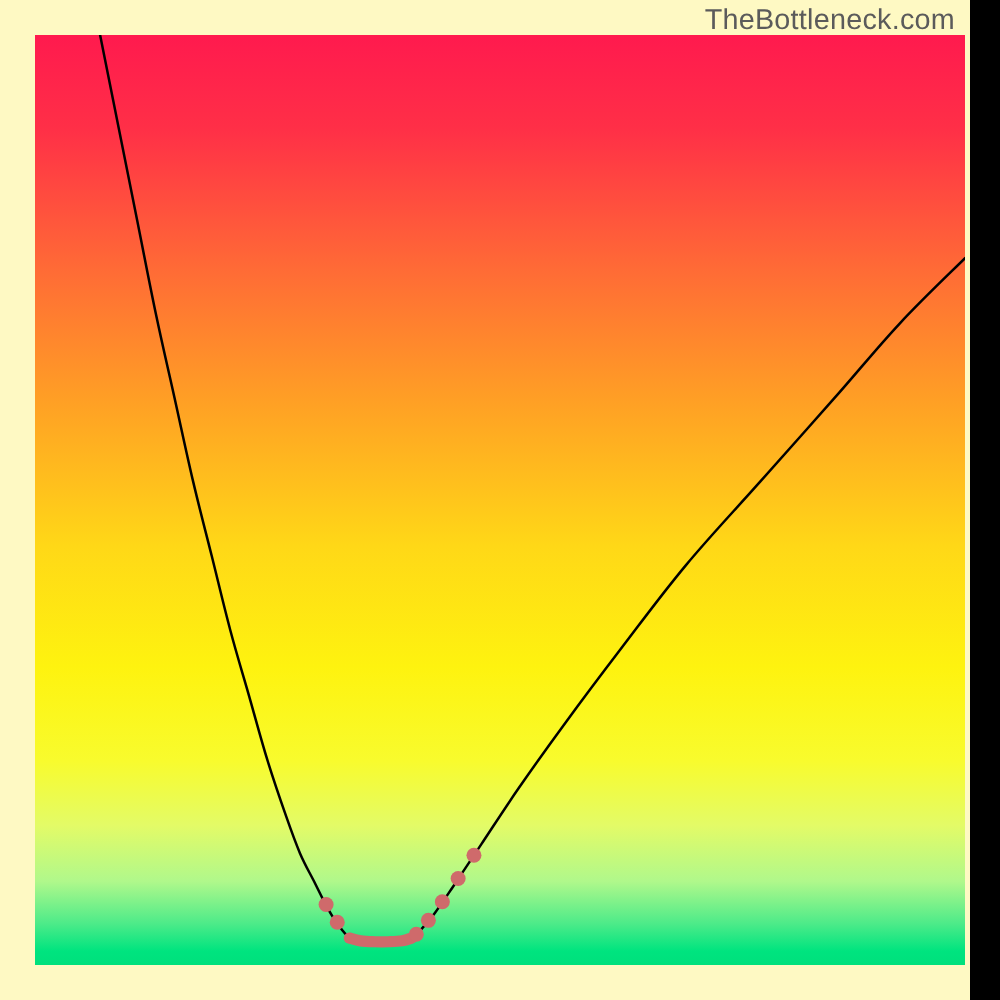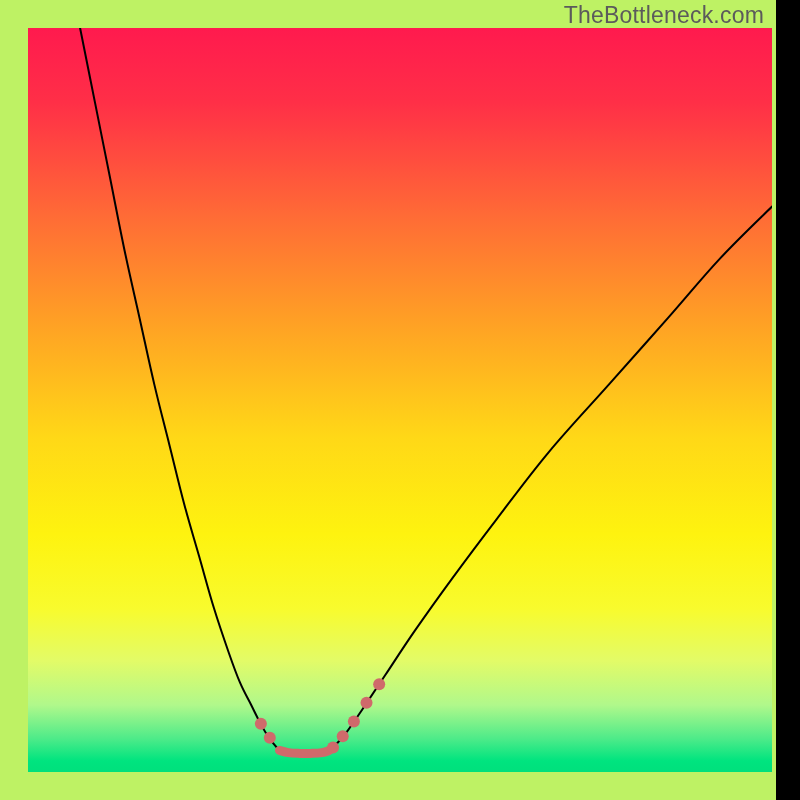--- a/index.html
+++ b/index.html
@@ -8,21 +8,21 @@
     width: 800px;
     height: 800px;
     background: #000;
     overflow: hidden;
     font-family: Arial, Helvetica, sans-serif;
   }
   .outer {
     position: relative;
     width: 776px;
     height: 800px;
-    background: #bef264;
+    background: #fef9c3;
   }
   .watermark {
     position: absolute;
     top: 2px;
     right: 12px;
     font-size: 23px;
     color: #5b5b5b;
     font-weight: 500;
     letter-spacing: 0.2px;
     z-index: 10;

